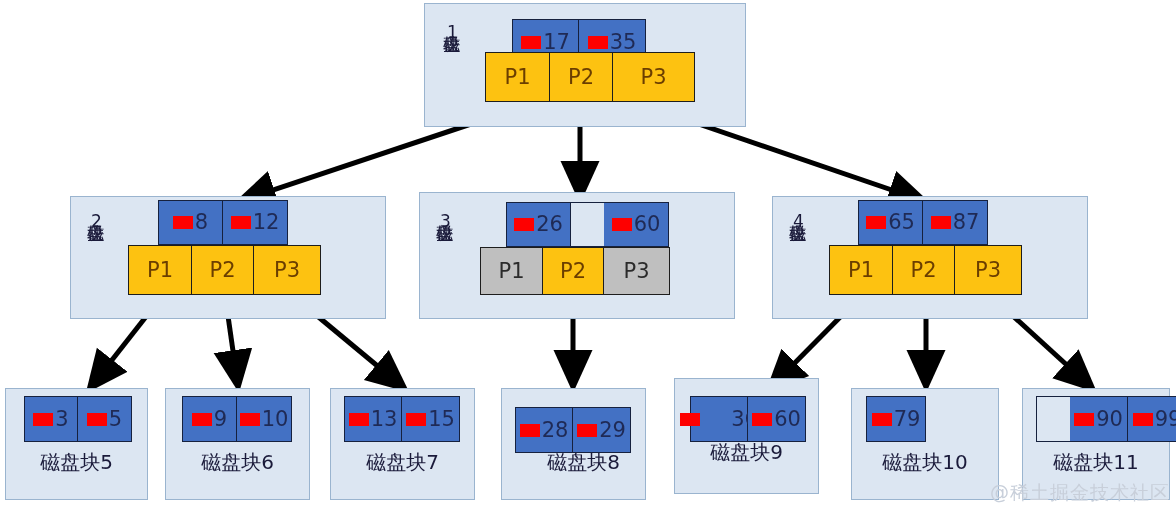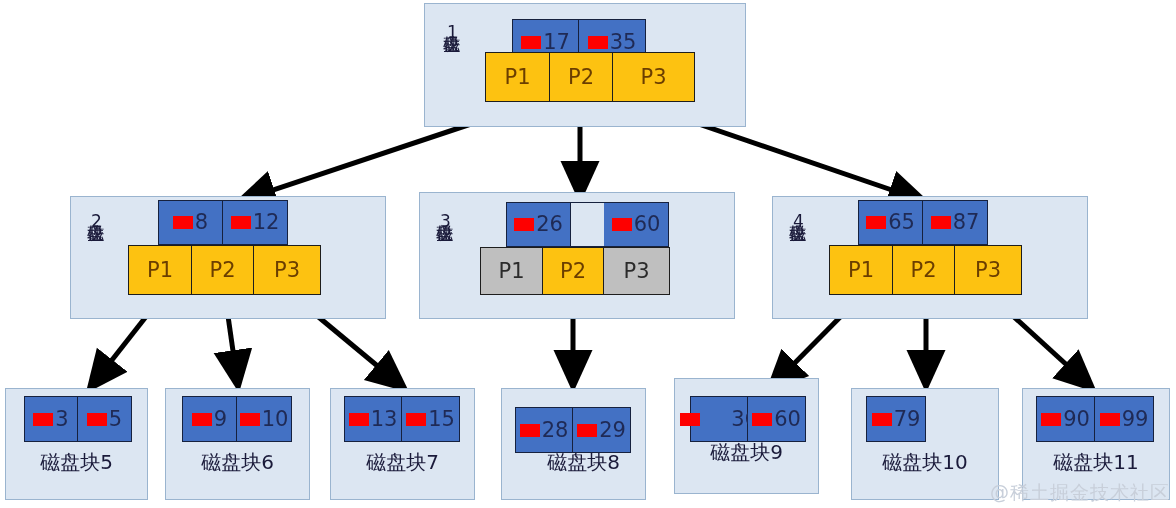--- a/index.html
+++ b/index.html
@@ -295,25 +295,25 @@
     <div class="keycell" style="width:58px;height:44px;">
       <span class="marker"></span>
       <span class="keynum">79</span>
     </div>
   </div>
 
   <div class="node" style="left:1022px;top:388px;width:148px;height:112px;">
     <div class="hlabel" style="left:0;top:60px;">磁盘块11</div>
   </div>
   <div class="keyrow" style="left:1036px;top:396px;height:44px;">
+    <div class="keycell" style="width:58px;height:44px;margin-left:33px;">
+      <span class="marker"></span>
+      <span class="keynum">90</span>
+    </div>
     <div class="keycell" style="width:58px;height:44px;">
       <span class="marker"></span>
-      <span class="keynum">90</span>
-    </div>
-    <div class="keycell" style="width:58px;height:44px;">
-      <span class="marker"></span>
       <span class="keynum">99</span>
     </div>
   </div>
 
   <div id="watermark">@稀土掘金技术社区</div>
 
 </div>
 
 </body></html>

